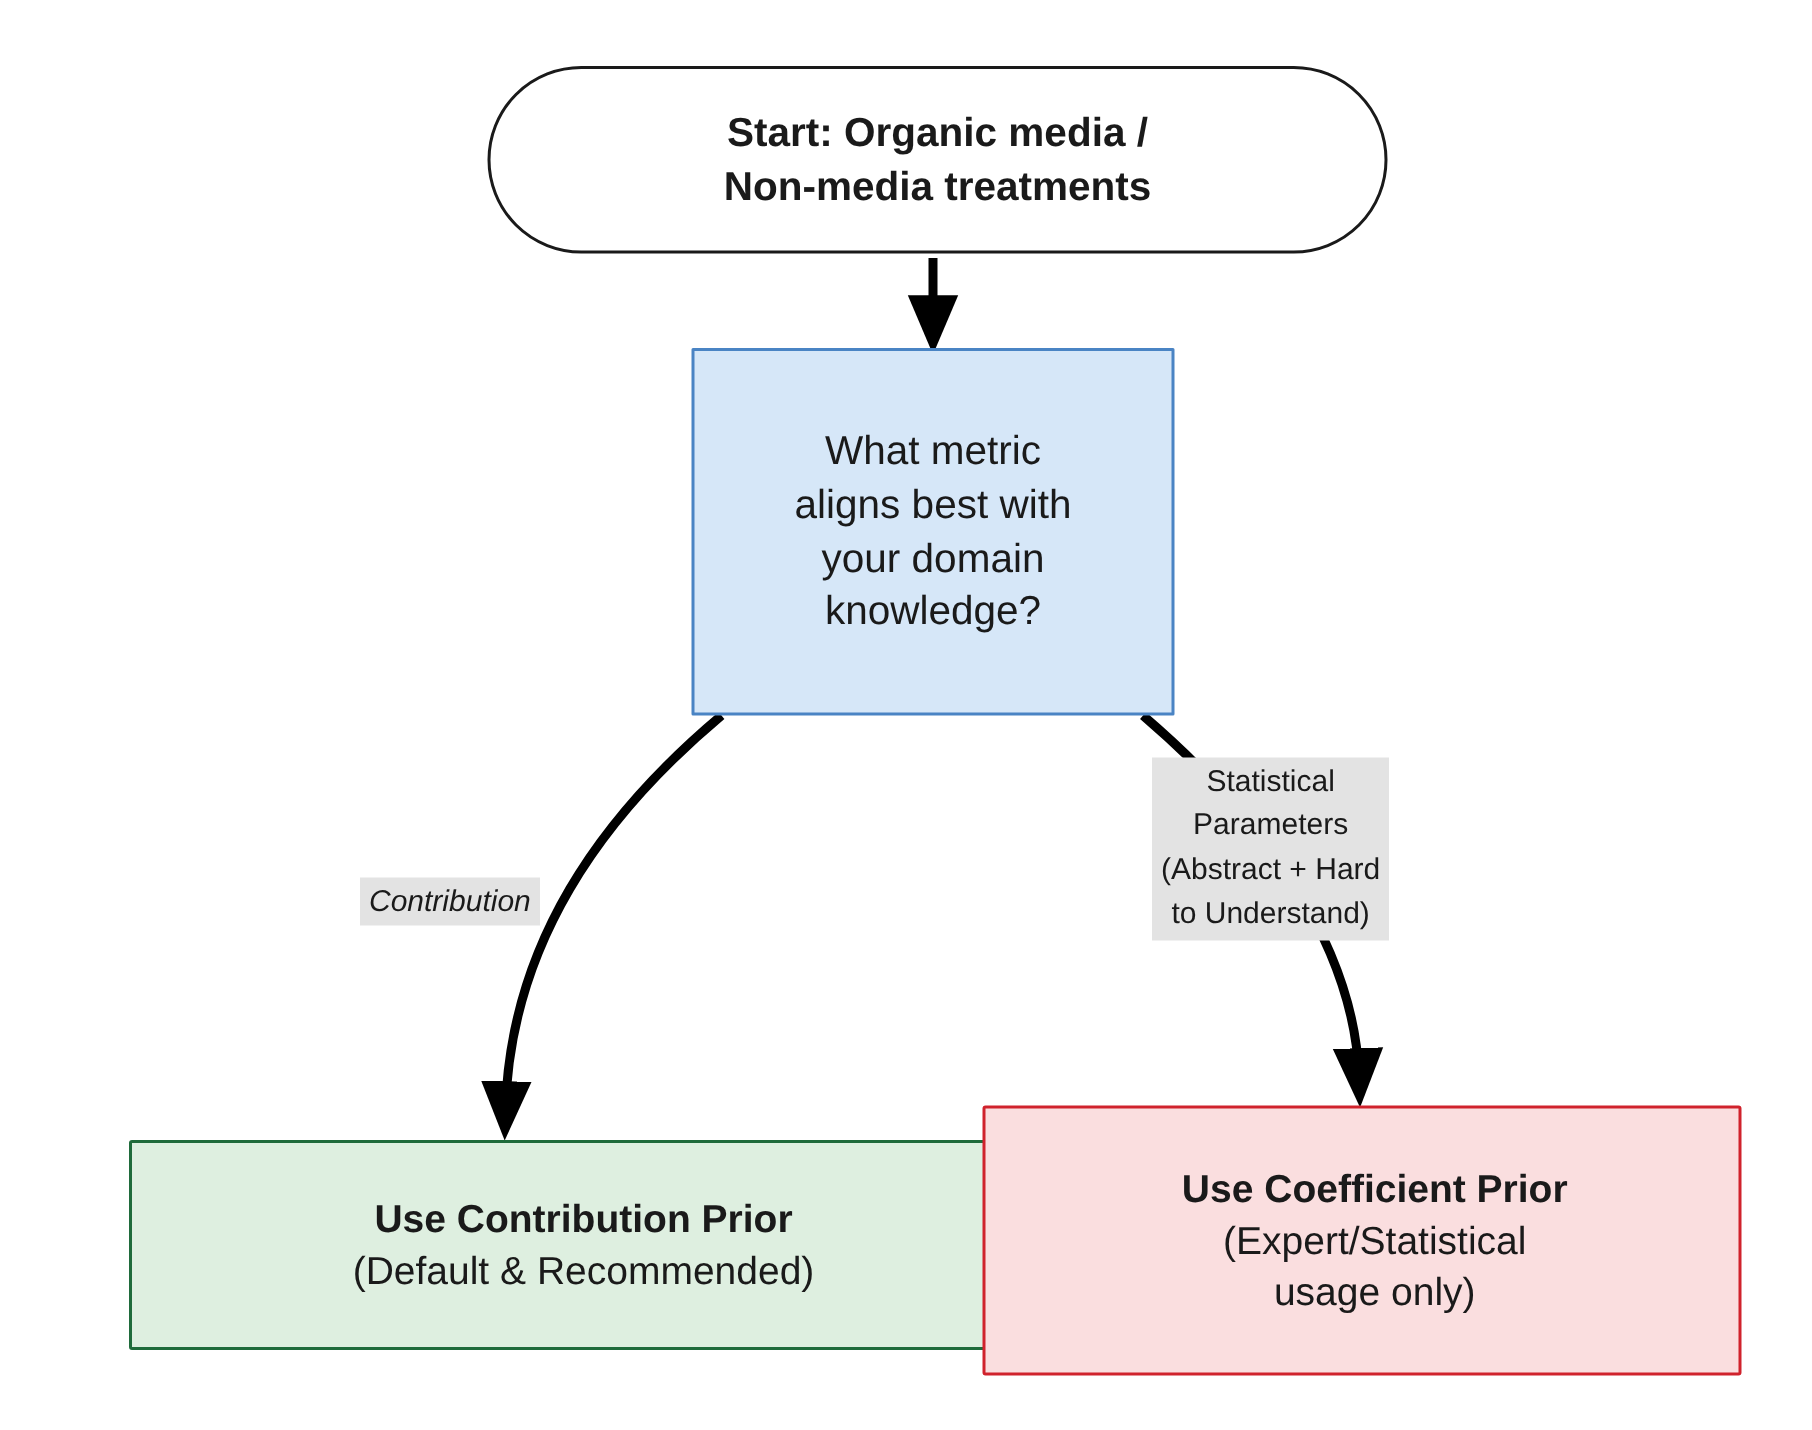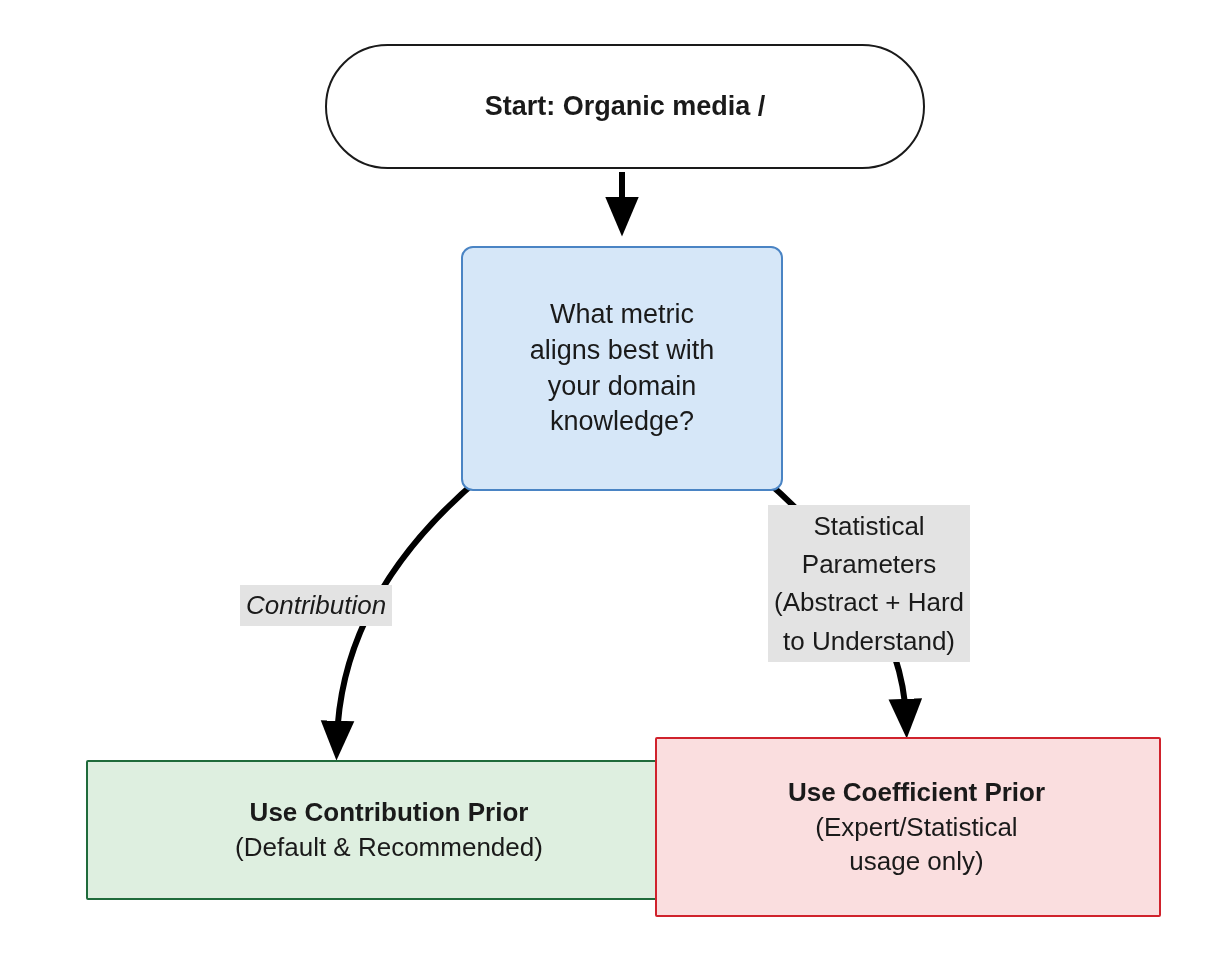--- a/index.html
+++ b/index.html
@@ -44,25 +44,25 @@
     height: 125px;
     border: 2.5px solid #1a1a1a;
     border-radius: 63px;
     background: #ffffff;
     font-size: 27px;
     font-weight: bold;
   }
   
   .node-decision {
     left: 461px;
-    top: 246px;
+    top: 232px;
     width: 322px;
     height: 245px;
     border: 2.5px solid #4a84c4;
-    border-radius: 12px;
+    border-radius: 1px;
     background: #d6e7f8;
     font-size: 27px;
     font-weight: normal;
   }
   
   .node-green {
     left: 86px;
     top: 760px;
     width: 606px;
     height: 140px;
@@ -91,21 +91,21 @@
   }
   .node .line {
     display: block;
     white-space: nowrap;
   }
   
   .edge-label {
     position: absolute;
     background: #e3e3e3;
     color: #1a1a1a;
-    font-size: 26px;
+    font-size: 20px;
     line-height: 1.42;
     text-align: center;
     padding: 2px 6px;
     box-sizing: border-box;
     white-space: nowrap;
   }
   .edge-label-contribution {
     left: 240px;
     top: 585px;
     font-style: italic;
@@ -130,20 +130,21 @@
 
     <path d="M622,172 L622,216" stroke="#000000" stroke-width="6" fill="none" marker-end="url(#arrowhead)"></path>
 
     <path d="M481,477 C400,545 340,630 337,740" stroke="#000000" stroke-width="6" fill="none" marker-end="url(#arrowhead)"></path>
 
     <path d="M762,477 C845,548 903,632 906,718" stroke="#000000" stroke-width="6" fill="none" marker-end="url(#arrowhead)"></path>
   </svg>
 
   <div class="node node-start">
     <span class="line line-1">Start: Organic media /</span>
+    <span class="line line-2">Non-media treatments</span>
   </div>
 
   <div class="node node-decision">
     <span class="line">What metric</span>
     <span class="line">aligns best with</span>
     <span class="line">your domain</span>
     <span class="line">knowledge?</span>
   </div>
 
   <div class="node node-green">

